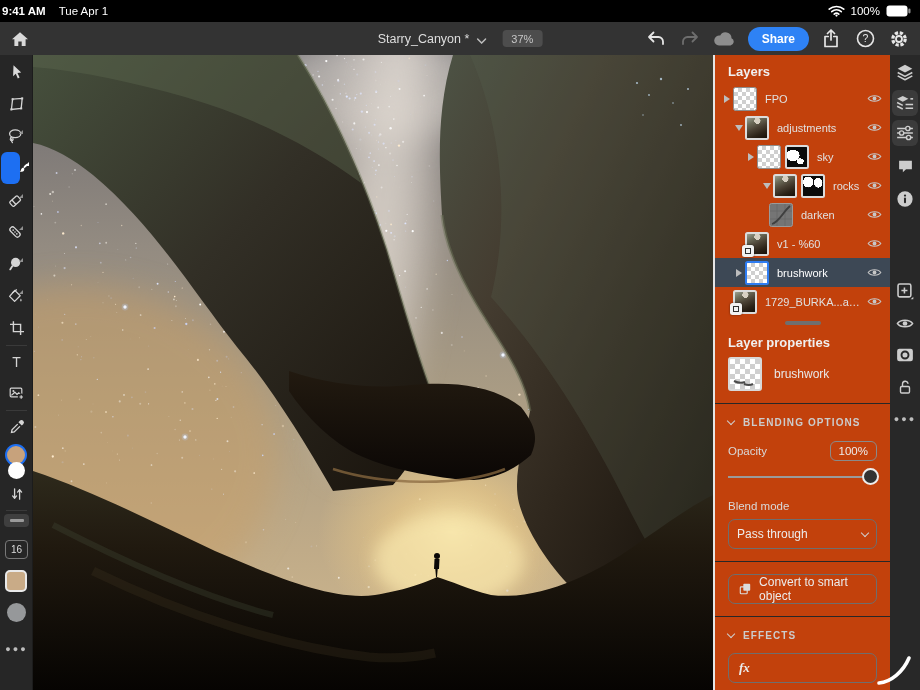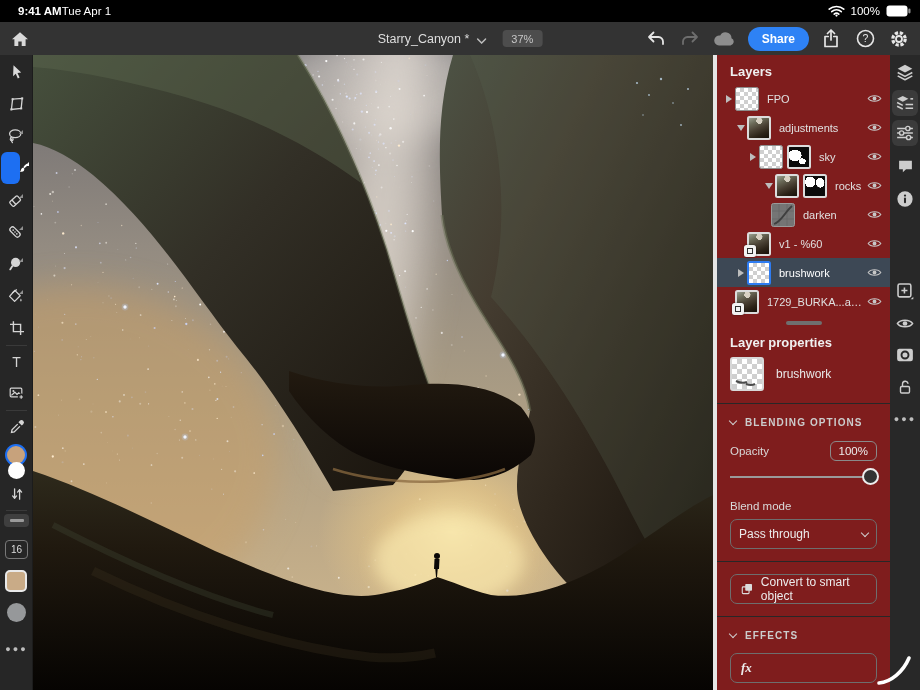--- a/index.html
+++ b/index.html
@@ -3,21 +3,21 @@
 <meta charset="utf-8">
 <style>
   *{box-sizing:border-box;margin:0;padding:0}
   html,body{margin:0;padding:0}
   body{width:920px;height:690px;position:relative;background:#262626;overflow:hidden;
        font-family:"Liberation Sans",sans-serif;-webkit-user-select:none}
 
   
   #status-bar{position:absolute;left:0;top:0;width:920px;height:22px;background:#000;
     color:#fff;display:flex;align-items:center;font-size:11.5px}
-  .sb-left{display:flex;gap:0;margin-left:18px;align-items:center}
+  .sb-left{display:flex;gap:13px;margin-left:2px;align-items:center}
   .sb-time{font-weight:700}
   .sb-right{margin-left:auto;margin-right:9px;display:flex;align-items:center;gap:6px}
 
   
   #app-toolbar{position:absolute;left:0;top:22px;width:920px;height:33px;background:#333;
     display:flex;align-items:center}
   .tb-home{margin-left:11px;display:flex}
   .tb-center{position:absolute;left:50%;top:0;height:33px;transform:translateX(-50%);
     display:flex;align-items:center}
   .doc-title{color:#dedede;font-size:12.5px;white-space:nowrap}
@@ -52,22 +52,22 @@
     border-radius:4px;color:#dcdcdc;font-size:10px;display:flex;align-items:center;justify-content:center}
   .brush-chip{position:absolute;left:5px;width:22px;height:22px;border-radius:5px;
     background:#c9ab87;border:2px solid #e9e9e9}
   .gray-circle{position:absolute;left:7px;width:19px;height:19px;border-radius:50%;background:#96989a}
   .more-dots{color:#bdbdbd;font-size:9px;letter-spacing:2px}
 
   
   #canvas-wrap{position:absolute;left:33px;top:55px;width:680px;height:635px;background:#0c0a08}
 
   
-  #layers-panel{position:absolute;left:713px;top:55px;width:177px;height:635px;background:#7f1d1d;
-    border-left:4px solid #e5e5e5;color:#e3e3e3;overflow:hidden}
+  #layers-panel{position:absolute;left:713px;top:55px;width:177px;height:635px;background:#c2410c;
+    border-left:2px solid #e5e5e5;color:#e3e3e3;overflow:hidden}
   .panel-title{font-size:13px;font-weight:700;color:#f0f0f0;padding:9px 0 5px 13px}
   .layer-row{display:flex;align-items:center;height:29px}
   .layer-row.selected{background:#3d4855}
   .disc{width:12px;display:flex;justify-content:center;flex:none}
   .tri-right{width:0;height:0;border-left:6px solid #bdbdbd;border-top:4px solid transparent;
     border-bottom:4px solid transparent}
   .tri-down{width:0;height:0;border-top:6px solid #bdbdbd;border-left:4px solid transparent;
     border-right:4px solid transparent}
   .thumb{width:24px;height:24px;border-radius:2.5px;flex:none;position:relative;overflow:visible}
   .thumb-checker{background-color:#fff;border:1px solid #8d8d8d;

